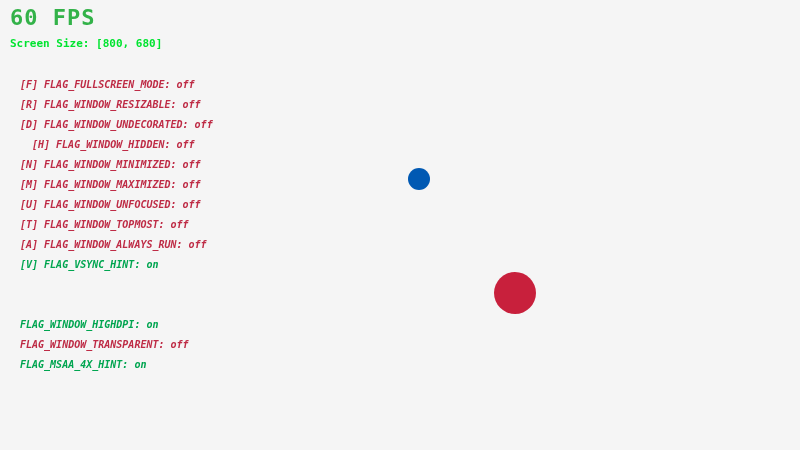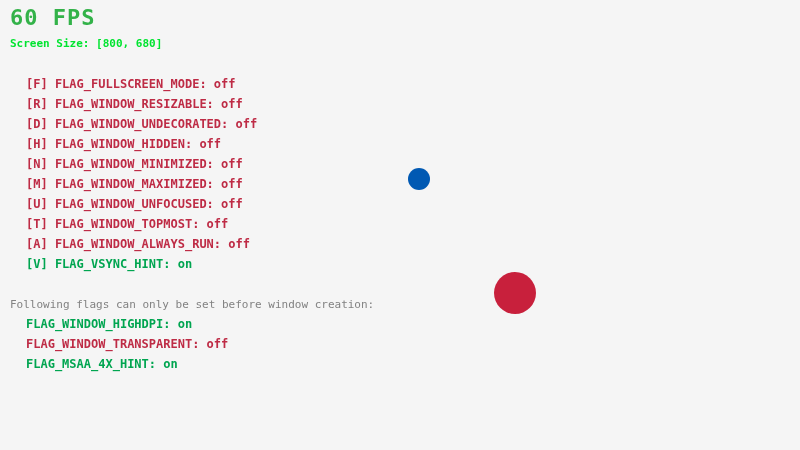--- a/index.html
+++ b/index.html
@@ -47,25 +47,26 @@
     font-size: 11px;
     line-height: 13px;
     color: #828282;
     white-space: nowrap;
   }
   #header-after  { top: 58px; }
   #header-before { top: 298px; }
 
   .flag-line {
     position: absolute;
-    left: 26px;
-    font-size: 12px;
+    left: 20px;
+    font-size: 10px;
     font-weight: bold;
     line-height: 13px;
     white-space: nowrap;
+    font-style: italic;
   }
   .flag-on  { color: #00a550; }
   .flag-off { color: #be2b45; }
 
   
   .ball {
     position: absolute;
     border-radius: 50%;
   }
   #ball-blue {
@@ -90,30 +91,29 @@
 
   <div id="fps-counter">60 FPS</div>
 
   <div id="screen-size">Screen Size: [800, 680]</div>
 
 
   <div id="flags-after">
       <div class="flag-line flag-off" style="top: 78px;">[F] FLAG_FULLSCREEN_MODE: off</div>
       <div class="flag-line flag-off" style="top: 98px;">[R] FLAG_WINDOW_RESIZABLE: off</div>
       <div class="flag-line flag-off" style="top: 118px;">[D] FLAG_WINDOW_UNDECORATED: off</div>
-      <div class="flag-line flag-off" style="top: 138px;">[H] FLAG_WINDOW_HIDDEN: off</div>
+      <div class="flag-line flag-off" style="top: 138px; margin-left: 12px;">[H] FLAG_WINDOW_HIDDEN: off</div>
       <div class="flag-line flag-off" style="top: 158px;">[N] FLAG_WINDOW_MINIMIZED: off</div>
       <div class="flag-line flag-off" style="top: 178px;">[M] FLAG_WINDOW_MAXIMIZED: off</div>
       <div class="flag-line flag-off" style="top: 198px;">[U] FLAG_WINDOW_UNFOCUSED: off</div>
       <div class="flag-line flag-off" style="top: 218px;">[T] FLAG_WINDOW_TOPMOST: off</div>
       <div class="flag-line flag-off" style="top: 238px;">[A] FLAG_WINDOW_ALWAYS_RUN: off</div>
       <div class="flag-line flag-on" style="top: 258px;">[V] FLAG_VSYNC_HINT: on</div>
     </div>
 
-  <div id="header-before" class="section-header">Following flags can only be set before window creation:</div>
 
   <div id="flags-before">
       <div class="flag-line flag-on" style="top: 318px;">FLAG_WINDOW_HIGHDPI: on</div>
       <div class="flag-line flag-off" style="top: 338px;">FLAG_WINDOW_TRANSPARENT: off</div>
       <div class="flag-line flag-on" style="top: 358px;">FLAG_MSAA_4X_HINT: on</div>
     </div>
 
   <div id="ball-blue" class="ball" style="left: 408px; top: 168px; width: 22px; height: 22px; background: rgb(0, 89, 179);"></div>
   <div id="ball-red" class="ball" style="left: 494px; top: 272px; width: 42px; height: 42px; background: rgb(200, 32, 60);"></div>
 

